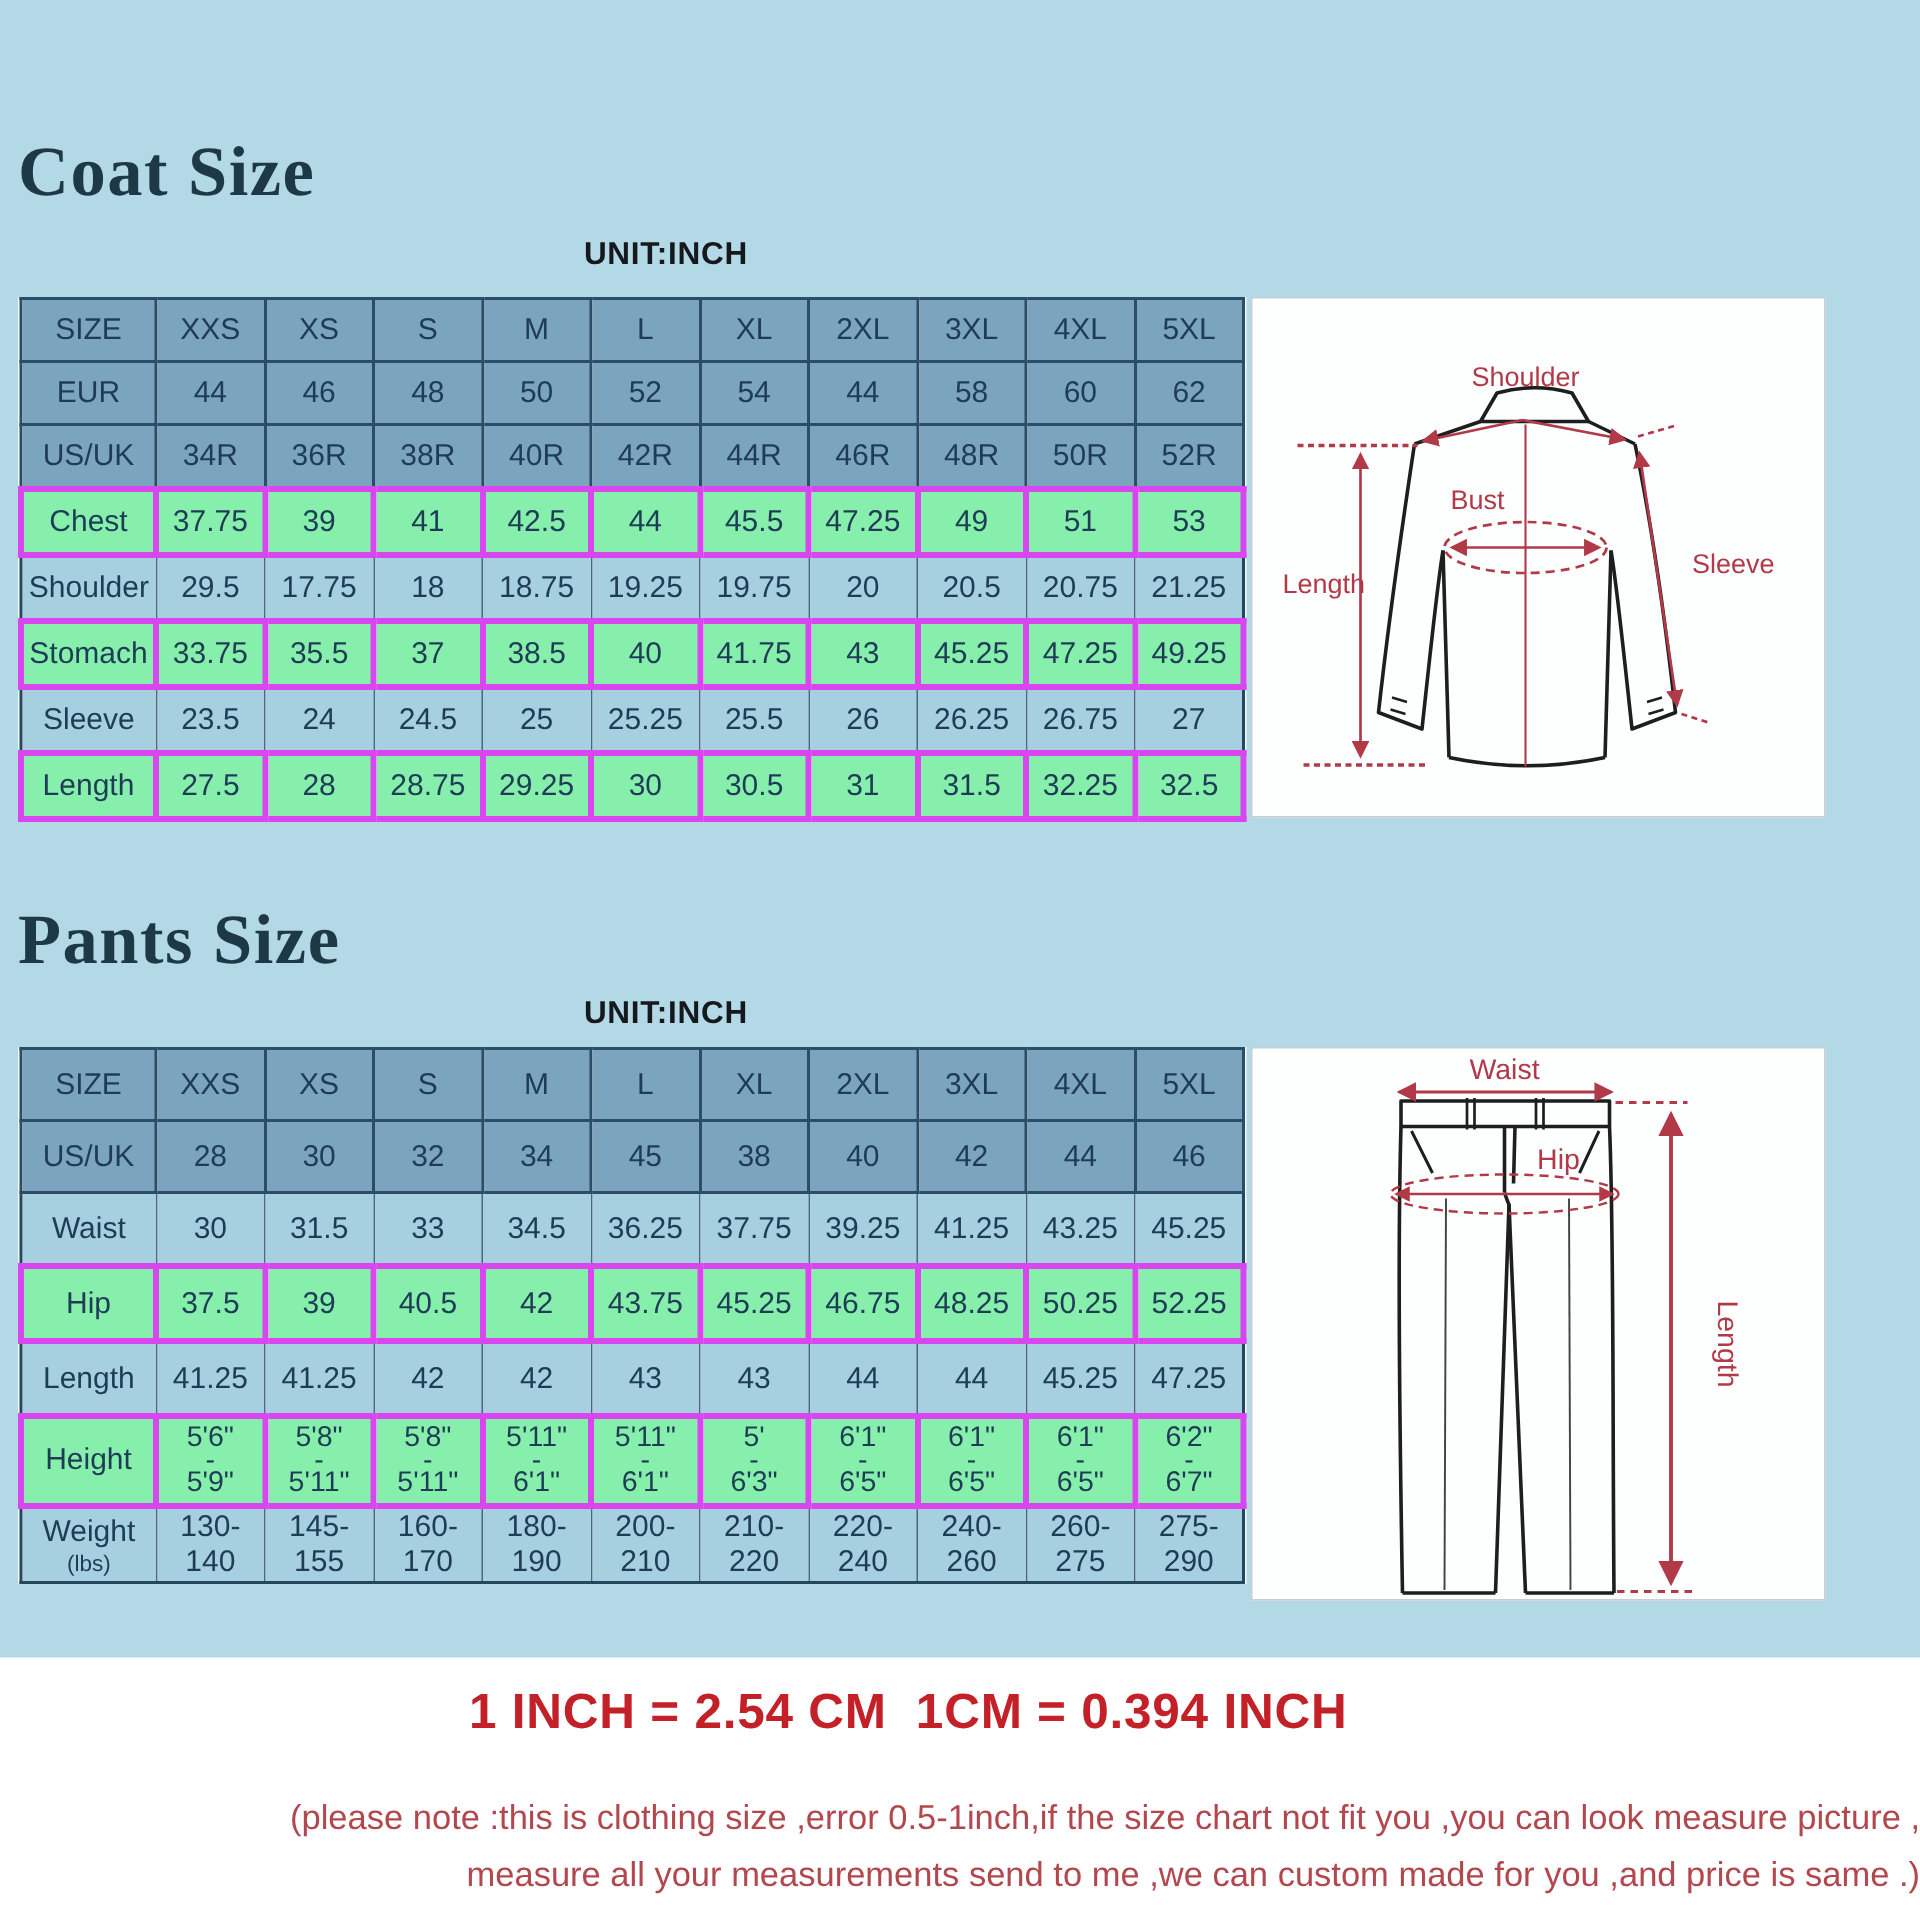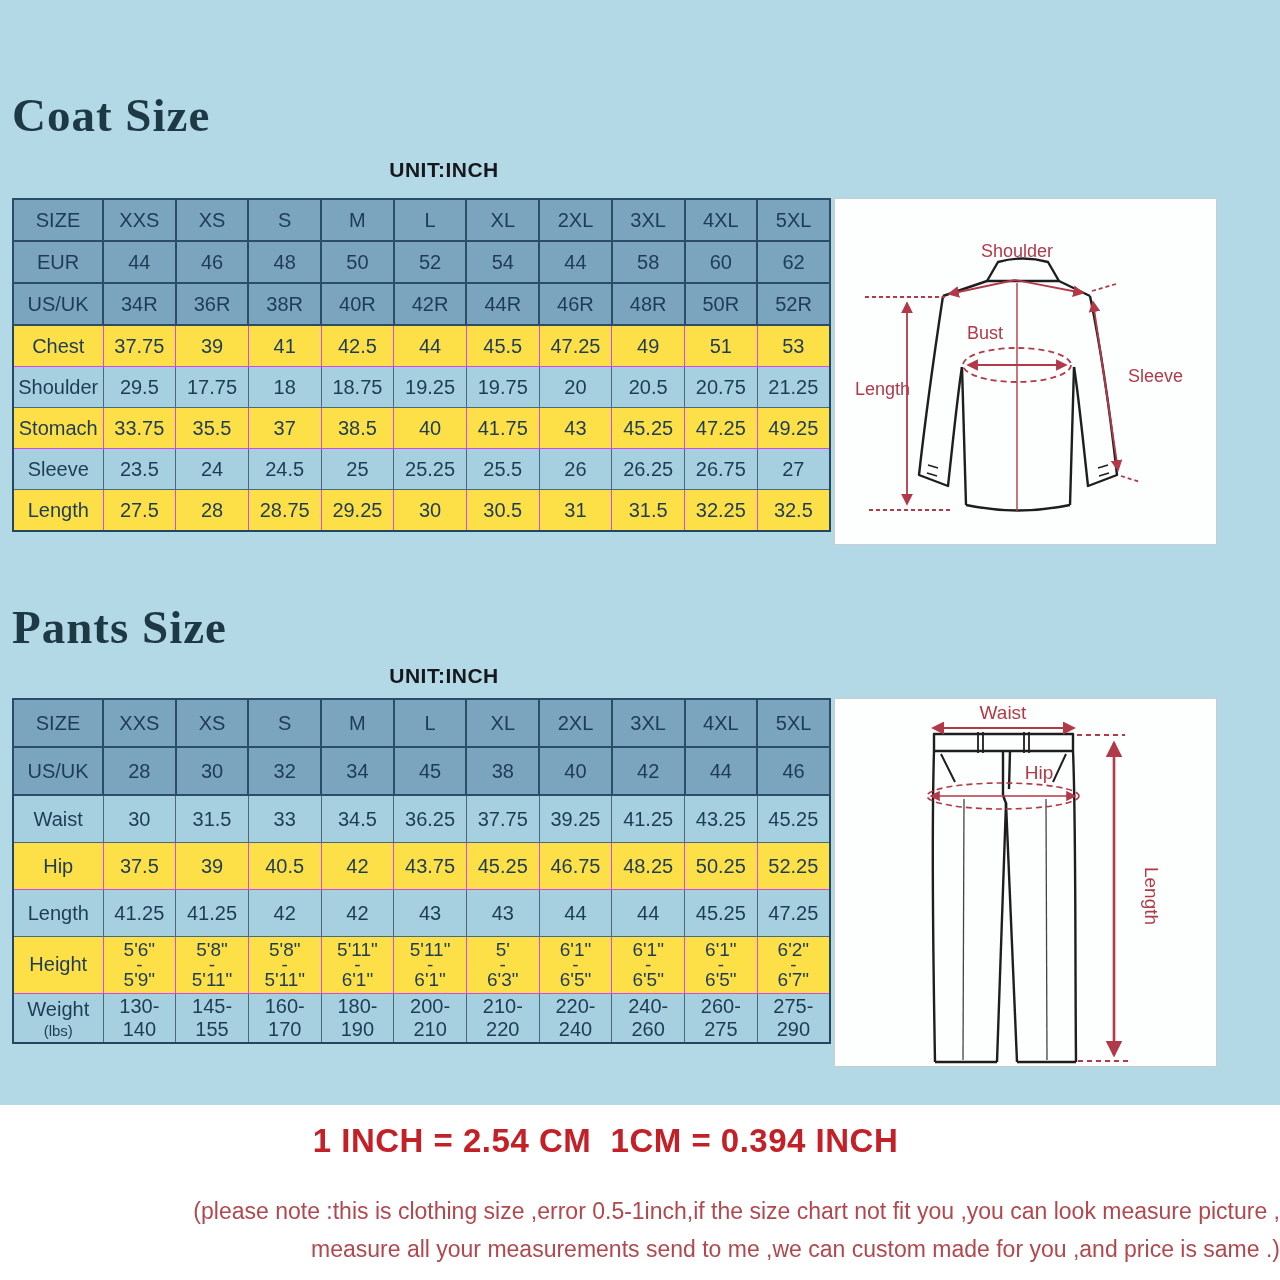--- a/index.html
+++ b/index.html
@@ -25,21 +25,21 @@
     border-collapse:collapse;table-layout:fixed;width:819px;
     border:2px solid #24465e;background:#f4fafc;
   }
   .size-table td{
     text-align:center;vertical-align:middle;
     color:#1e3c55;font-size:20px;white-space:pre-line;
     padding:1px 0;overflow:hidden;
   }
   .size-table .hrow td{background:#7ba4bf;border:2px solid #2b4d66;}
   .size-table .lrow td{background:#a6cfdf;border:1px solid #48697e;}
-  .size-table .wrow td{background:#fde047;border:1px solid #d946ef;}
+  .size-table .wrow td{background:#86efac;border:4px solid #d946ef;}
   .coat-table td{height:38px;}
   .pants-table td{height:44px;}
   .size-table td.ml{line-height:.8;font-size:19px;padding:5px 0;}
   .size-table .sub{font-size:15px;line-height:1;margin-top:2px;}
   
   .diagram-box{
     background:#fdfefe;border:1px solid #c6ced2;flex:0 0 auto;
   }
   svg text{font-family:"Liberation Sans", sans-serif;fill:#b23a48;}
   

